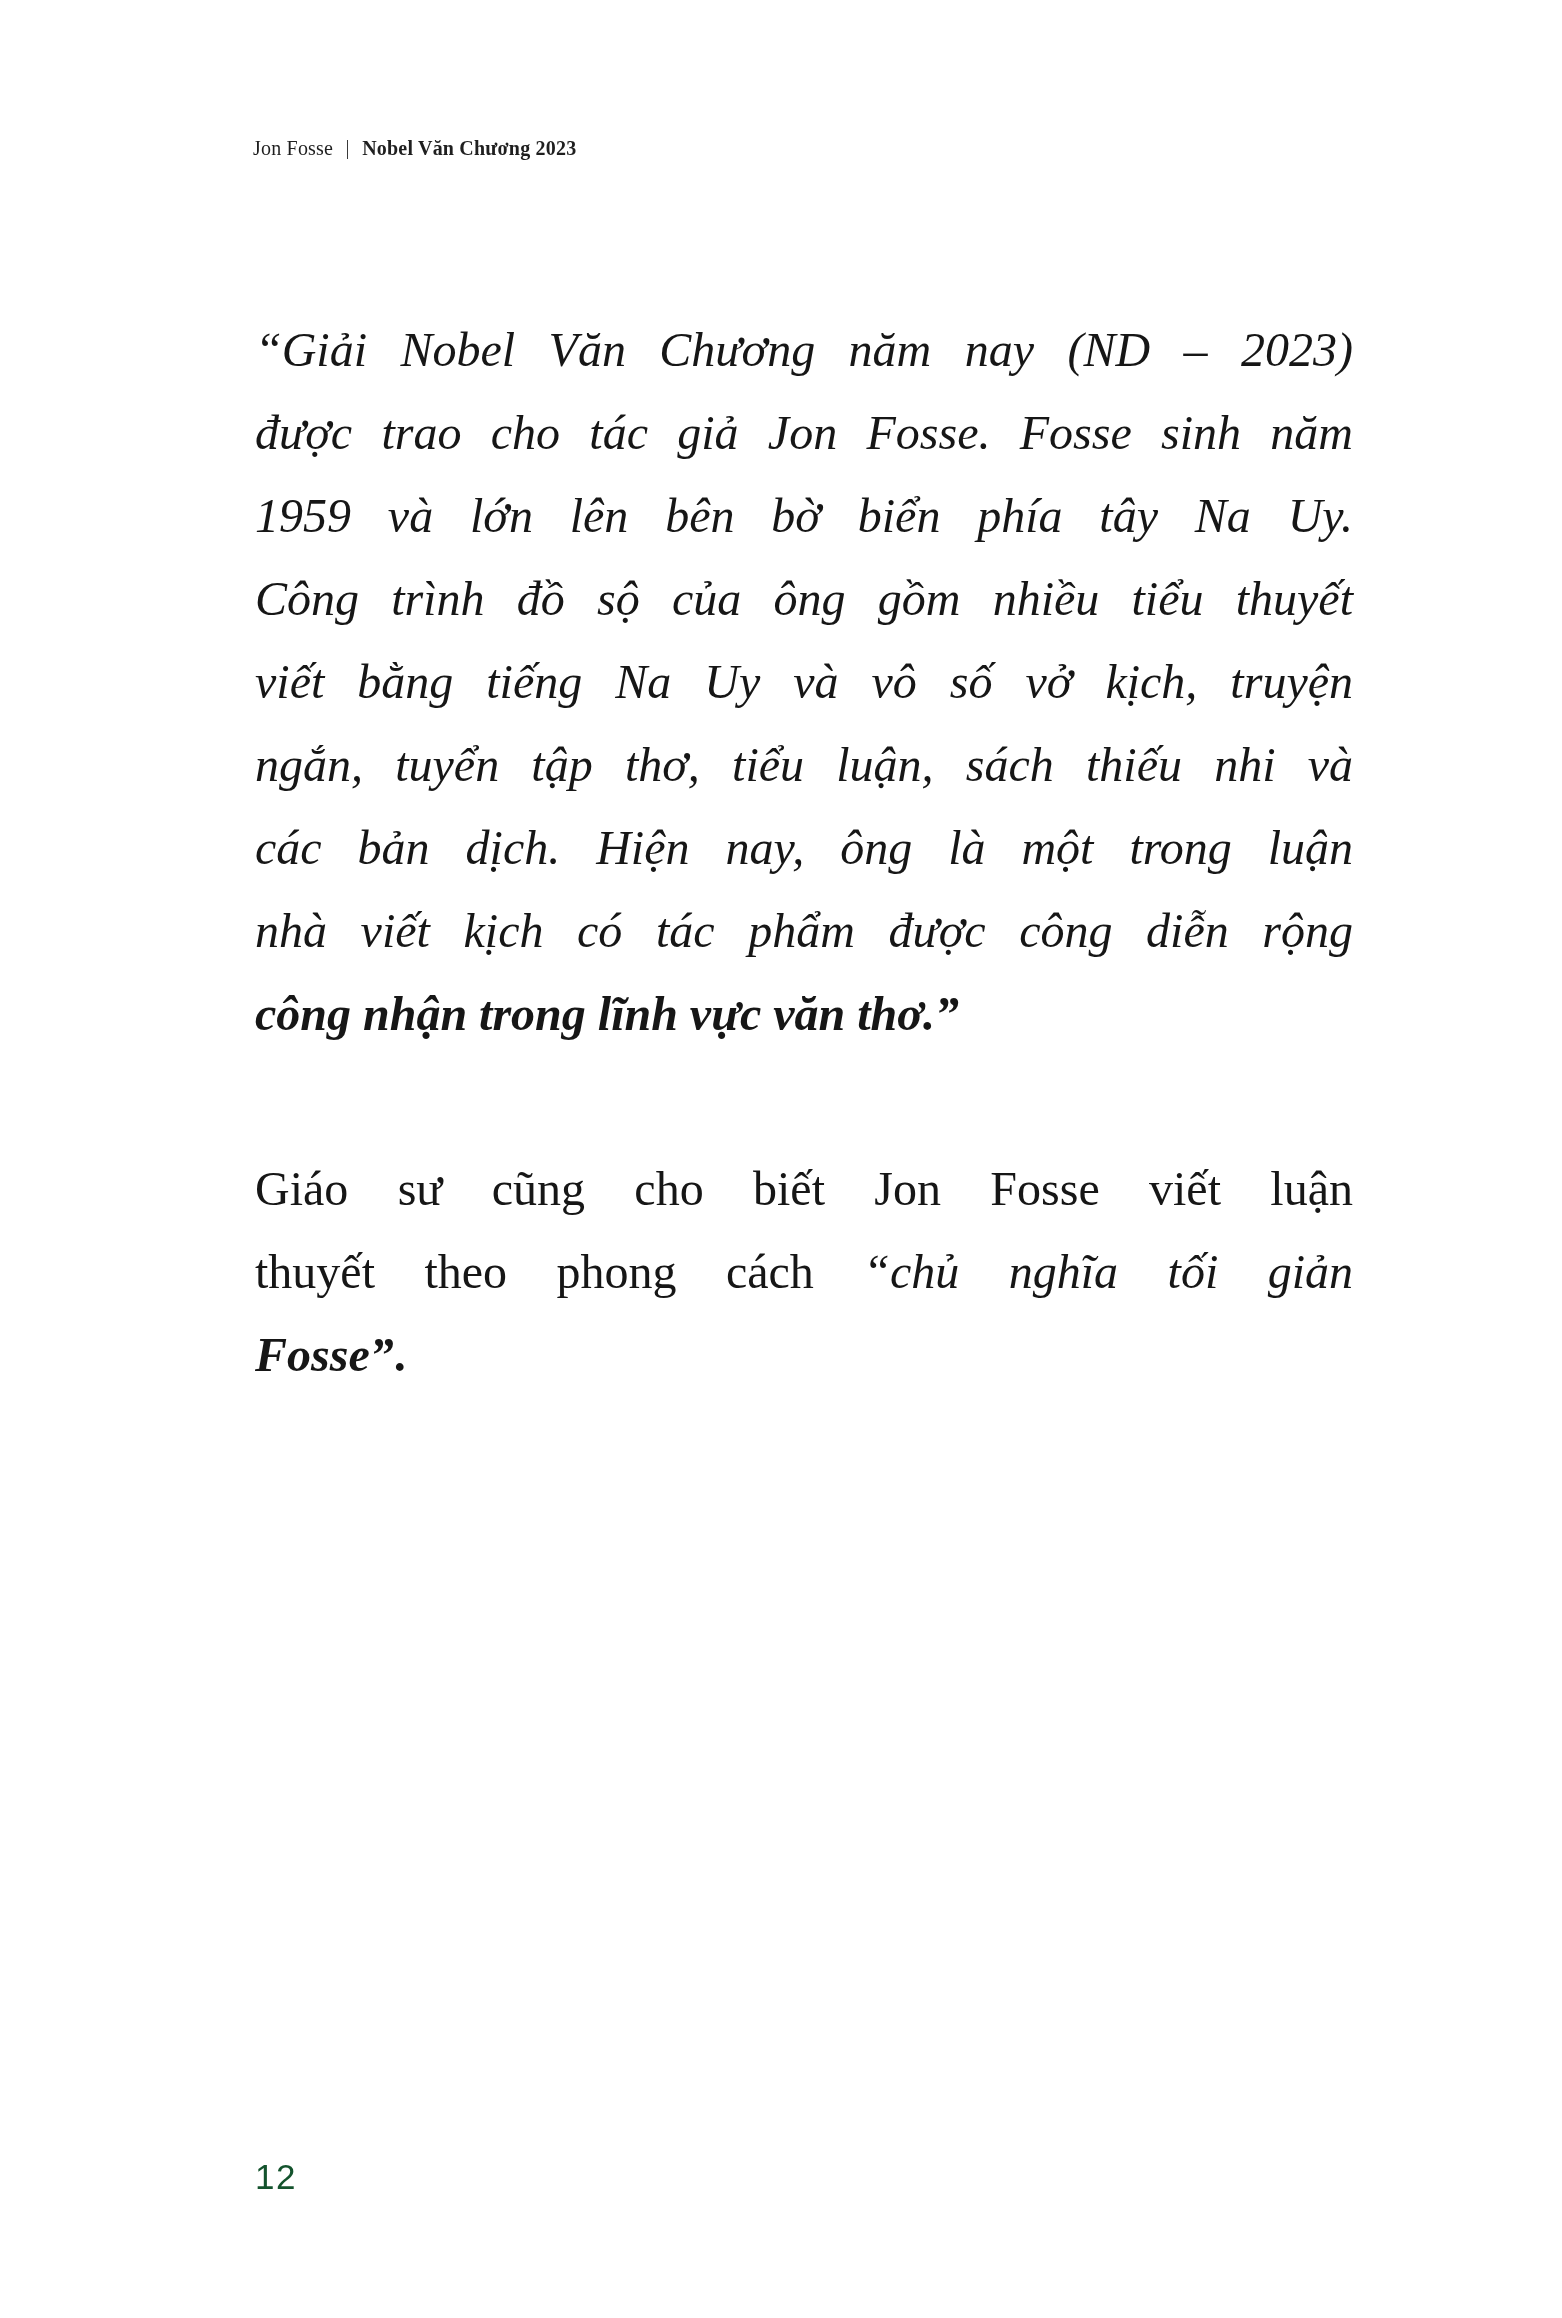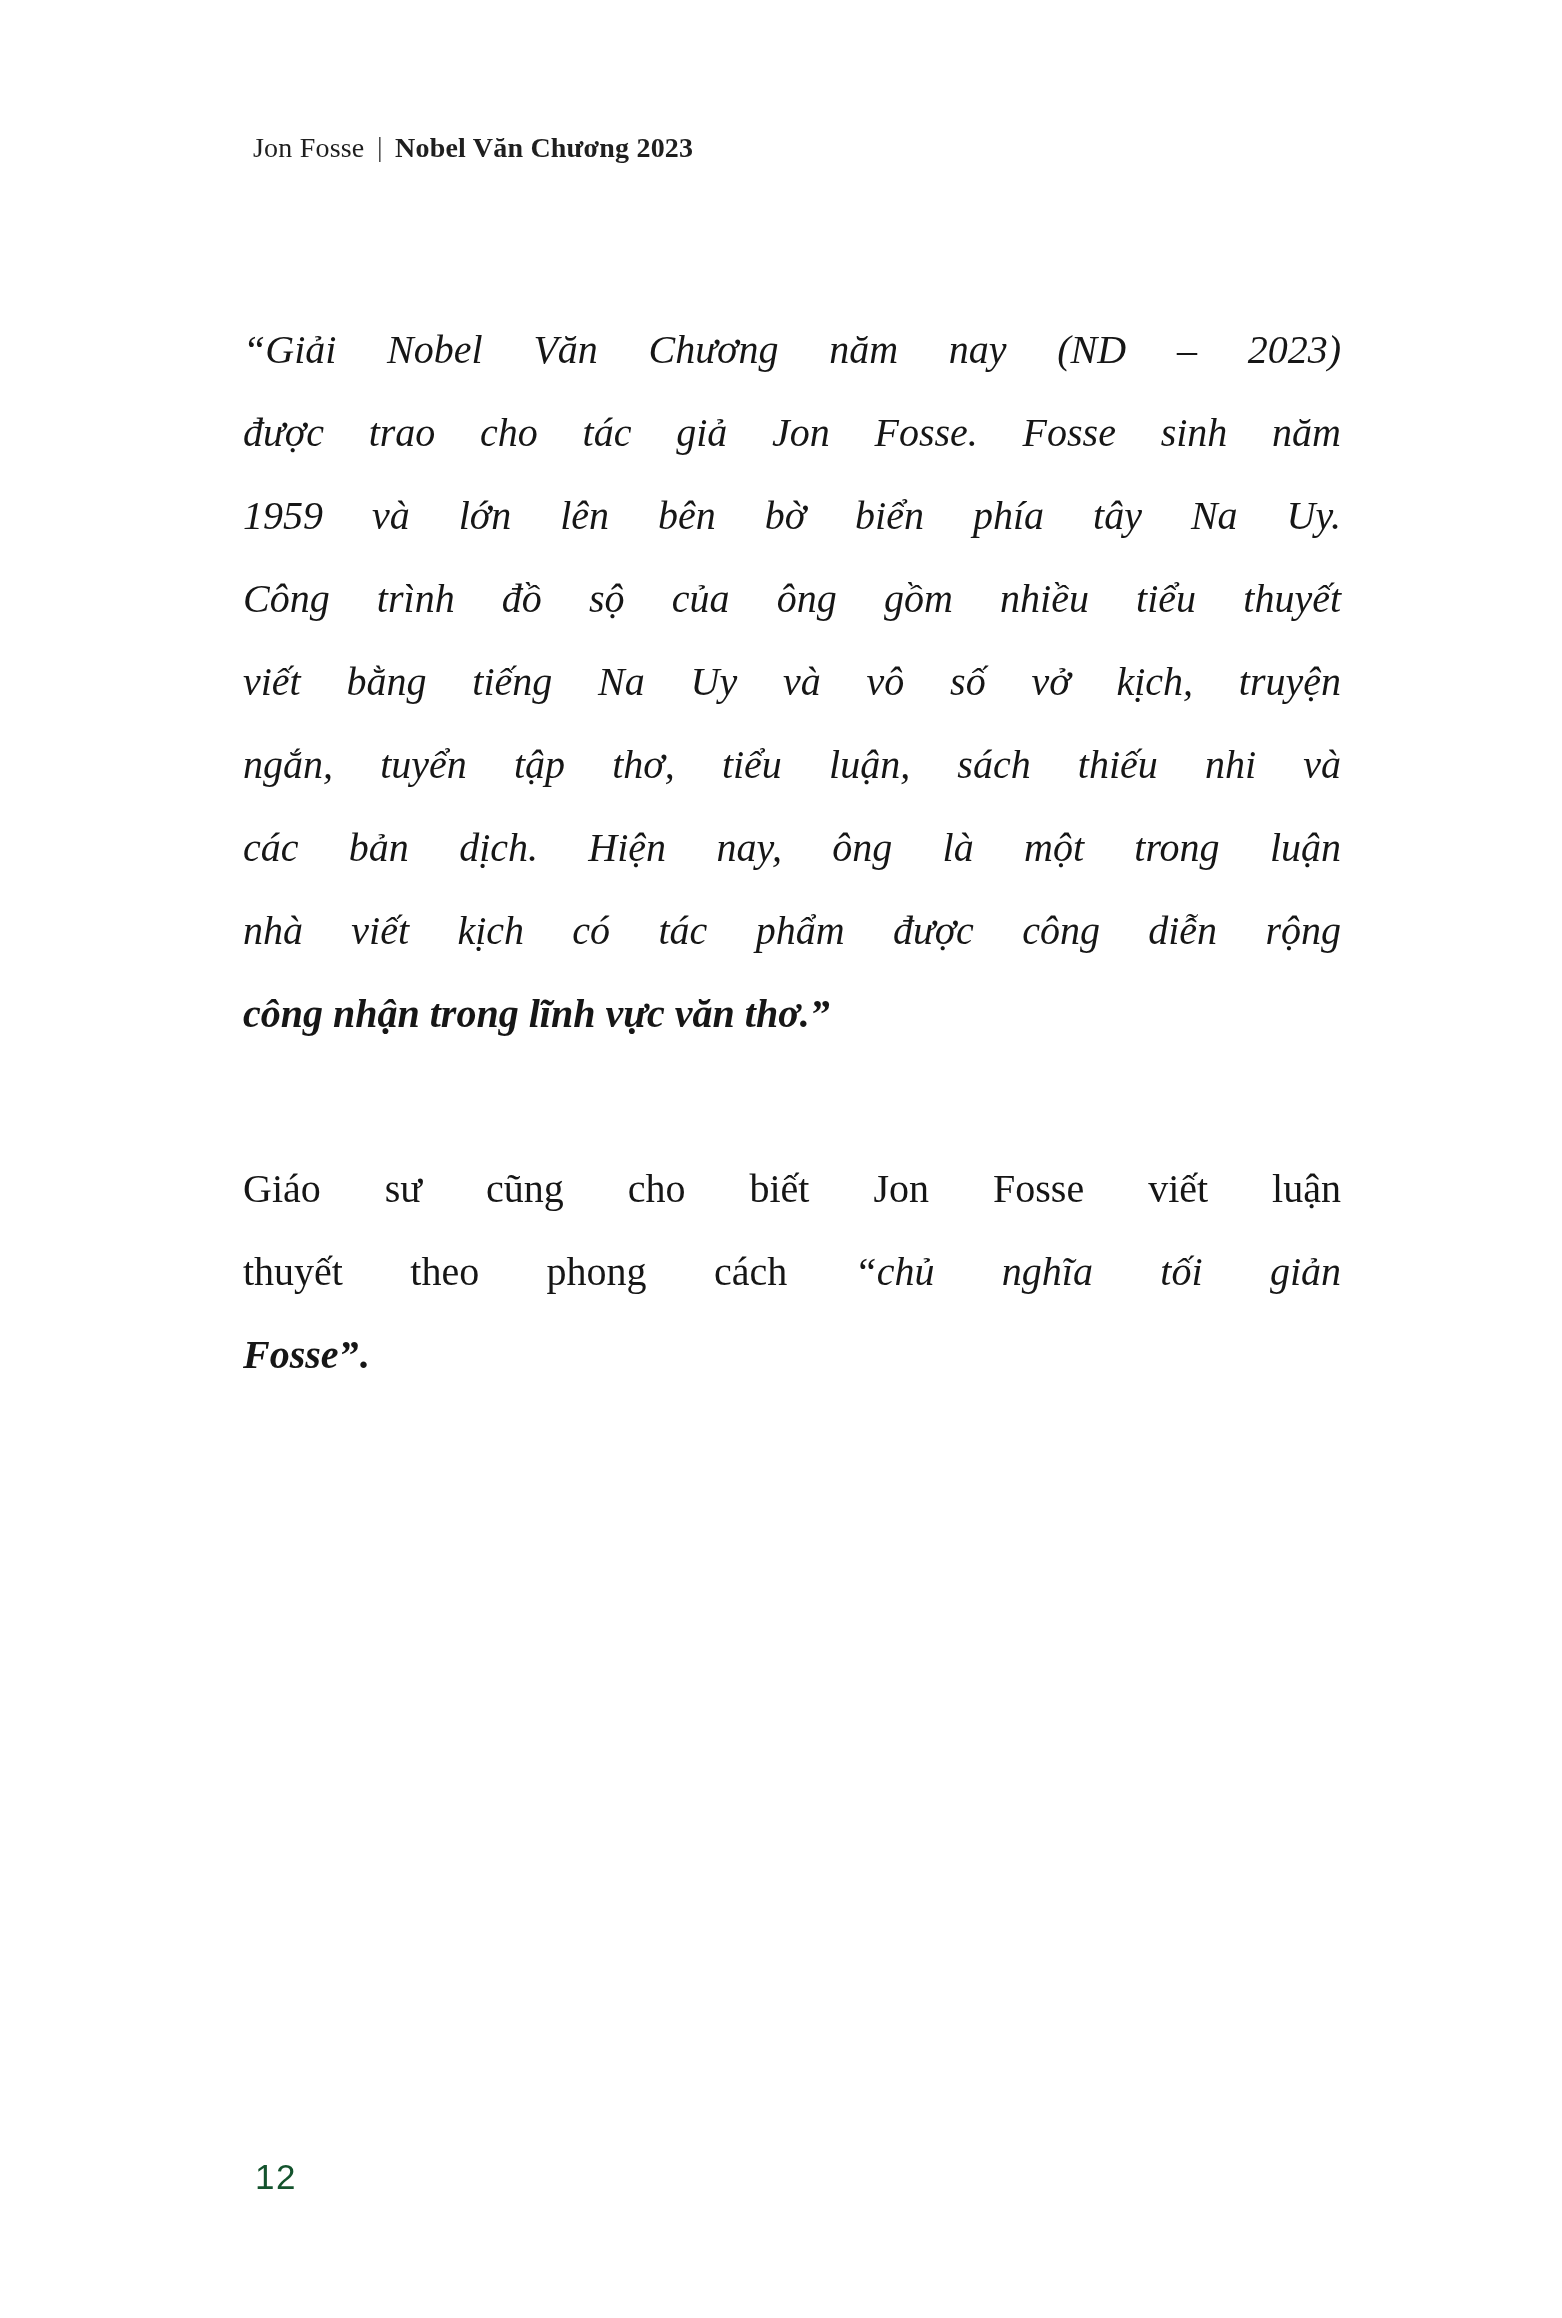--- a/index.html
+++ b/index.html
@@ -14,42 +14,42 @@
     background: #ffffff;
     color: #161616;
     font-family: "Liberation Serif", serif;
     overflow: hidden;
   }
   
   .running-header {
     position: absolute;
     left: 253px;
     top: 130px;
-    font-size: 28px;
+    font-size: 20px;
     line-height: 36px;
     color: #1f1f1f;
     white-space: nowrap;
     letter-spacing: 0.2px;
   }
   .running-header .author { font-weight: 400; }
   .running-header .sep {
     display: inline-block;
     margin: 0 12.4px;
     color: #3a3a3a;
     font-weight: 300;
     transform: translateY(-1.5px);
   }
   .running-header .title { font-weight: 700; }
 
   
   .textblock {
     position: absolute;
-    left: 243px;
+    left: 255px;
     width: 1098px;
-    font-size: 40px;
+    font-size: 48px;
   }
   .quote-block {
     top: 308px;
     font-style: italic;
   }
   .body-paragraph {
     top: 1147px;
     font-style: normal;
   }
   .tline {

